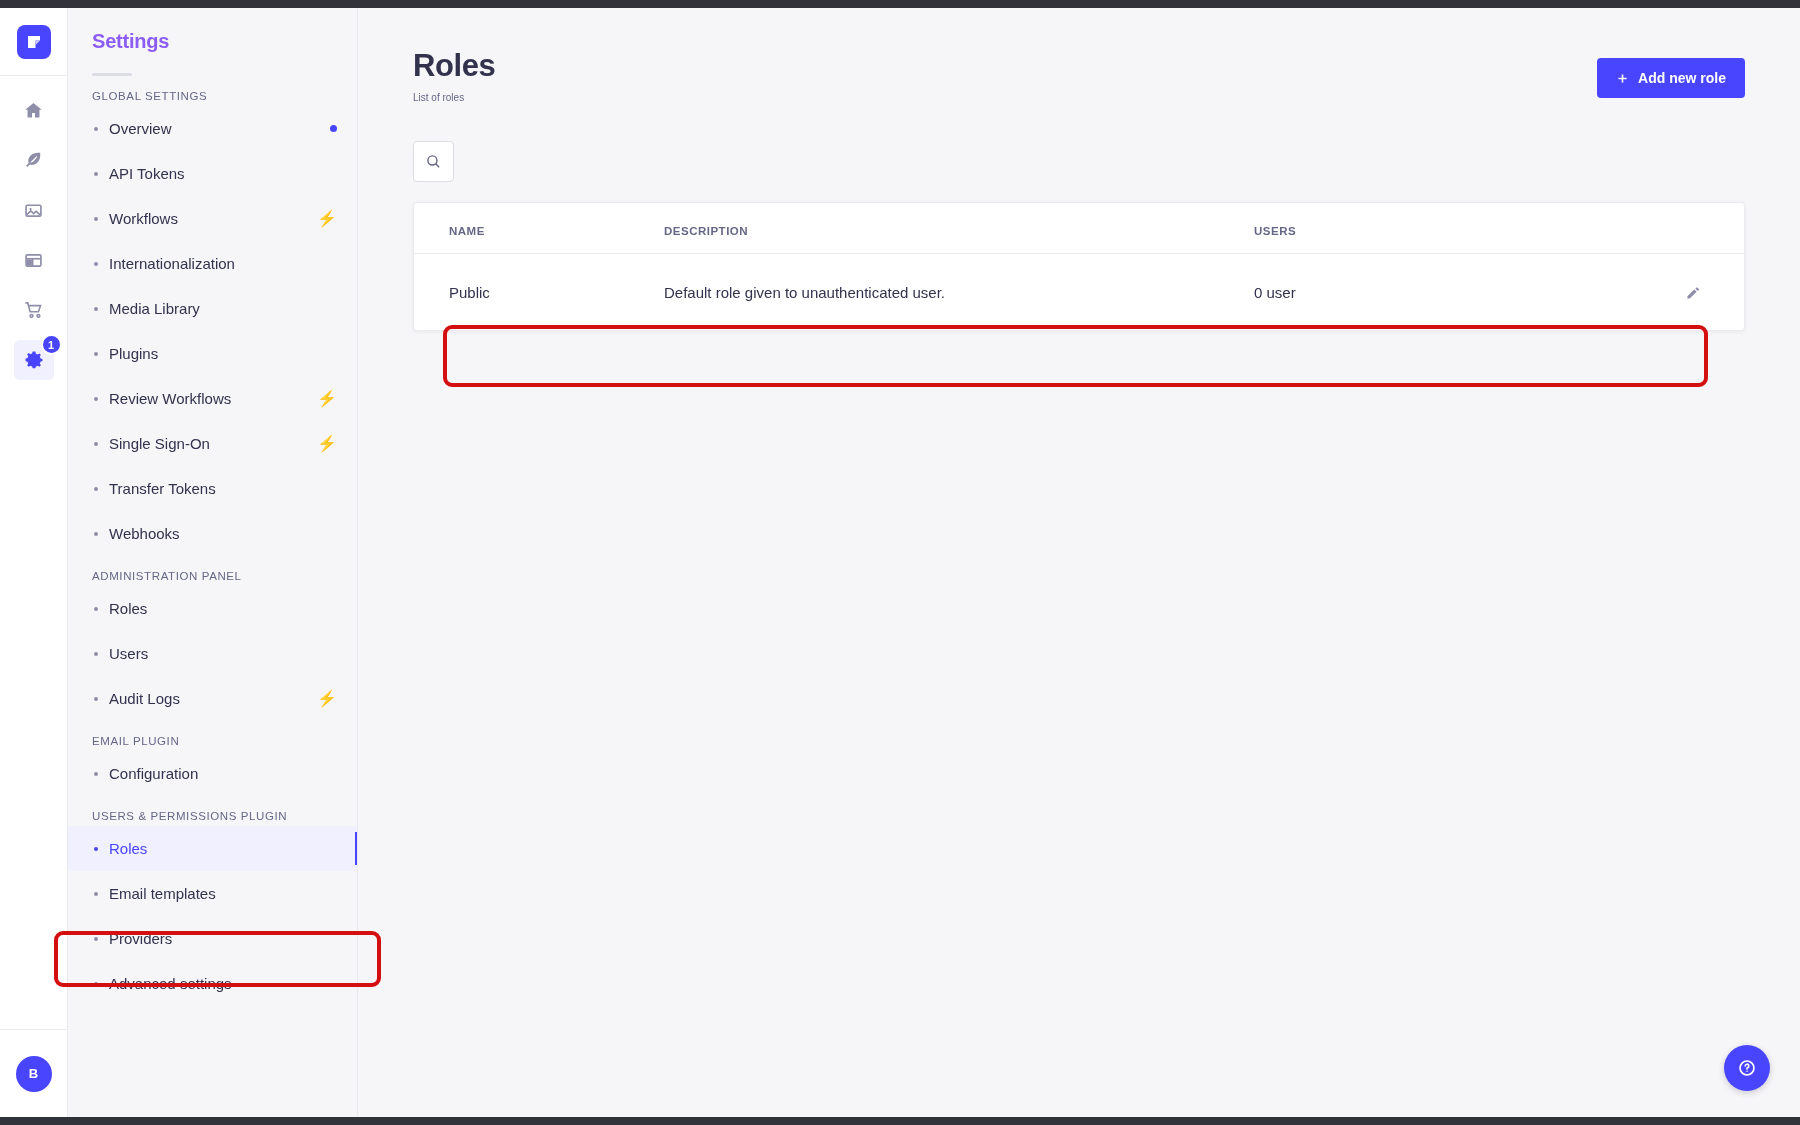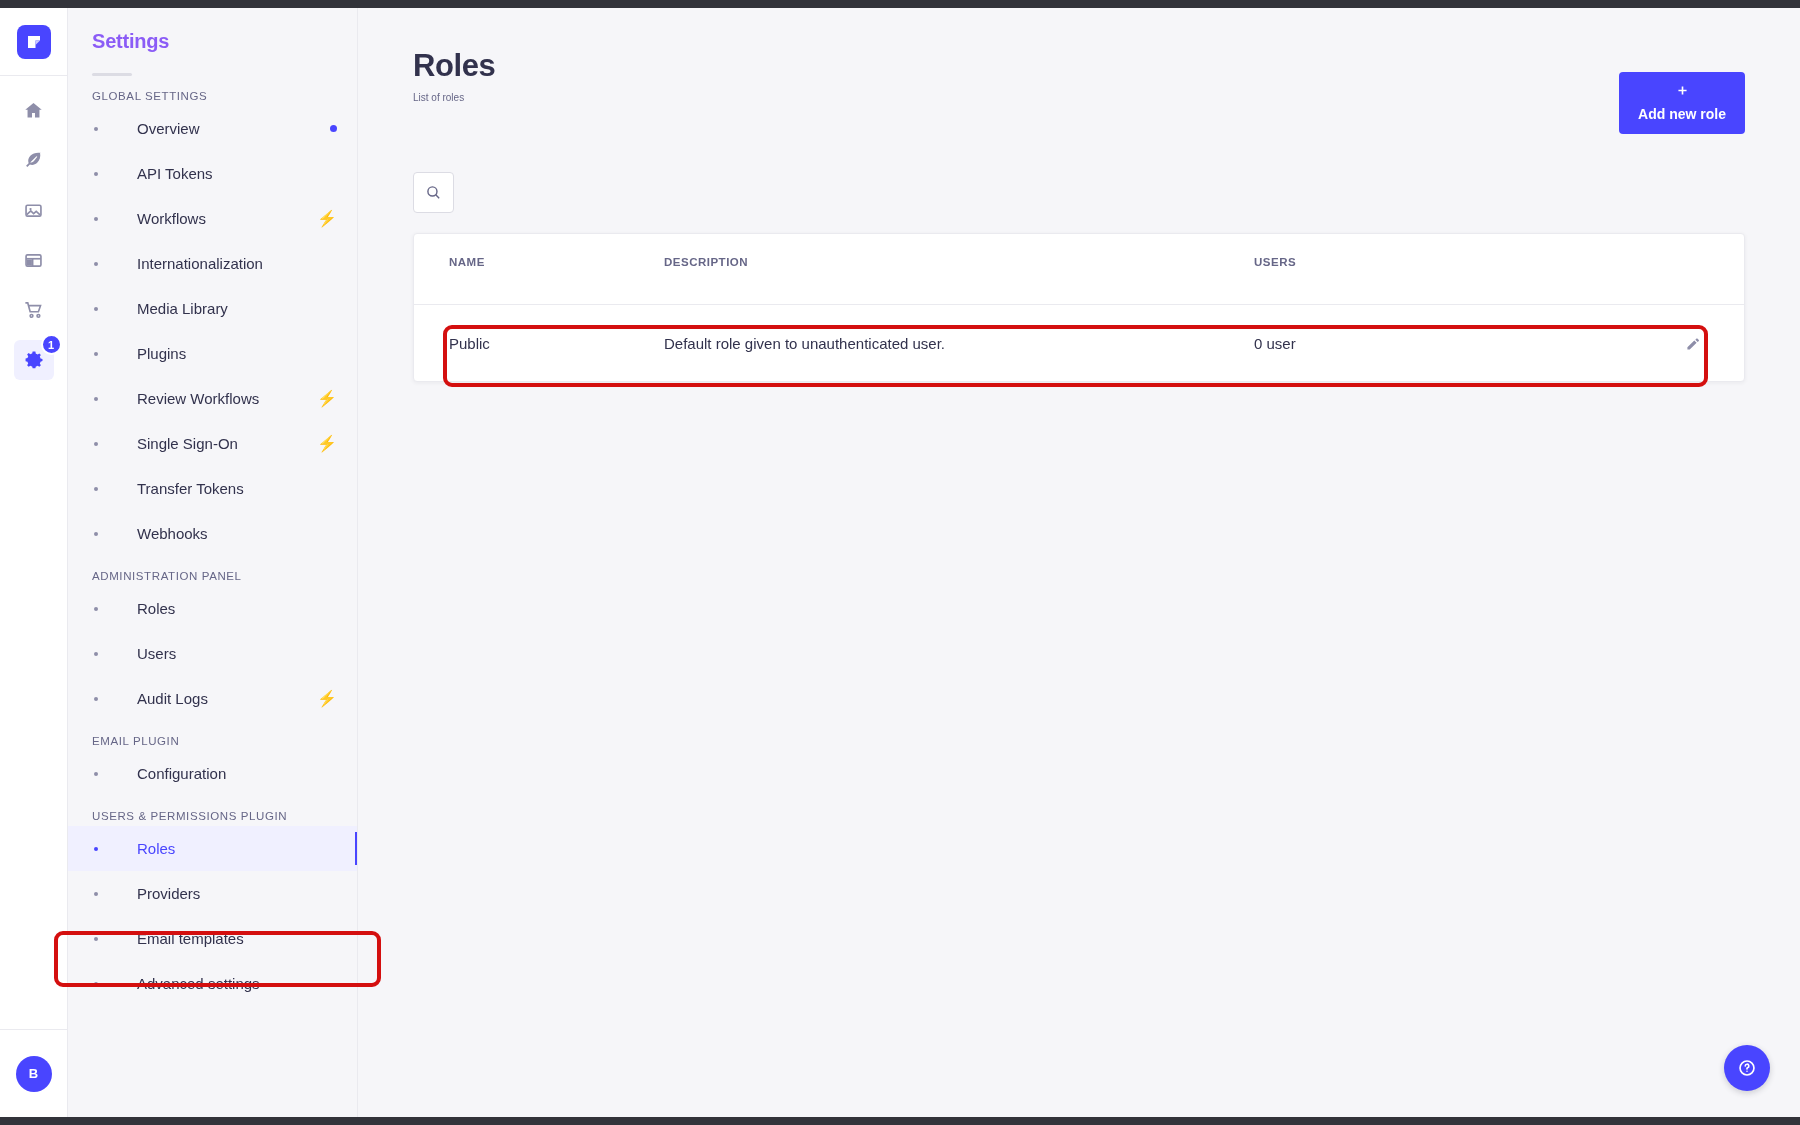--- a/index.html
+++ b/index.html
@@ -86,21 +86,21 @@
   .side-section { margin-top: 14px; }
   .side-section-label {
     font-size: 11.5px; letter-spacing: 0.6px;
     color: #666687; text-transform: uppercase;
     padding: 0 24px 0 24px; margin-bottom: 4px;
   }
   .side-link {
     display: flex; align-items: center;
     height: 45px; padding: 0 20px 0 26px;
     color: #32324d; font-size: 15px;
-    cursor: pointer; position: relative; gap: 28px;
+    cursor: pointer; position: relative;
   }
   .side-link .bullet {
     width: 4px; height: 4px; border-radius: 50%;
     background: #8e8ea9; margin-right: 11px; flex: 0 0 4px;
   }
   .side-link .lbl { flex: 1; }
   .side-link.active { background: #f0f0ff; color: #4945ff; }
   .side-link.active .bullet { background: #4945ff; }
   .side-link .active-bar {
     position: absolute; right: 0; top: 6px; bottom: 6px;
@@ -114,22 +114,21 @@
   .main-inner { padding: 40px 55px 0 55px; }
   .page-head { display: flex; align-items: flex-start; justify-content: space-between; }
   .page-title { font-size: 31px; font-weight: 700; color: #32324d; letter-spacing: -0.4px; }
   .page-sub { margin-top: 8px; font-size: 10px; color: #666687; }
   .btn-primary {
     display: inline-flex; align-items: center; gap: 9px;
     background: #4945ff; color: #fff;
     border: none; border-radius: 4px;
     padding: 12px 19px; font-size: 14px; font-weight: 600;
     cursor: pointer; font-family: inherit;
-    margin-top: 24px;
-    flex-direction: column;
+    margin-top: 10px;
   }
   .icon-btn-search {
     margin-top: 38px;
     width: 41px; height: 41px;
     background: #fff; border: 1px solid #dcdce4; border-radius: 4px;
     display: flex; align-items: center; justify-content: center;
     cursor: pointer;
   }
   .table-card {
     margin-top: 20px;
@@ -137,21 +136,21 @@
     border: 1px solid #eaeaef;
     border-radius: 4px;
     box-shadow: 0 1px 4px rgba(33,33,52,0.06);
     overflow: hidden;
   }
   table { width: 100%; border-collapse: collapse; table-layout: fixed; }
   thead th {
     text-align: left;
     font-size: 11.5px; letter-spacing: 0.5px; font-weight: 600;
     color: #666687; text-transform: uppercase;
-    padding: 22px 0 36px 0;
+    padding: 22px 0 16px 0;
     border-bottom: 1px solid #eaeaef;
   }
   tbody td {
     font-size: 15px; color: #32324d;
     padding: 25px 0 25px 0;
     border-bottom: 1px solid #eaeaef;
     vertical-align: middle;
   }
   tbody tr:last-child td { border-bottom: none; }
   .c-name { width: 250px; padding-left: 35px !important; }
@@ -316,25 +315,25 @@
         </div>
         <div class="side-section">
           <div class="side-section-label">USERS &amp; PERMISSIONS PLUGIN</div>
           <div class="side-link active">
             <span class="bullet"></span>
             <span class="lbl">Roles</span>
             <span class="active-bar"></span>
           </div>
           <div class="side-link">
             <span class="bullet"></span>
+            <span class="lbl">Email templates</span>
+          </div>
+          <div class="side-link">
+            <span class="bullet"></span>
             <span class="lbl">Providers</span>
-          </div>
-          <div class="side-link">
-            <span class="bullet"></span>
-            <span class="lbl">Email templates</span>
           </div>
           <div class="side-link">
             <span class="bullet"></span>
             <span class="lbl">Advanced settings</span>
           </div>
         </div>
       </div>
   </aside>
 
   <main class="main">

